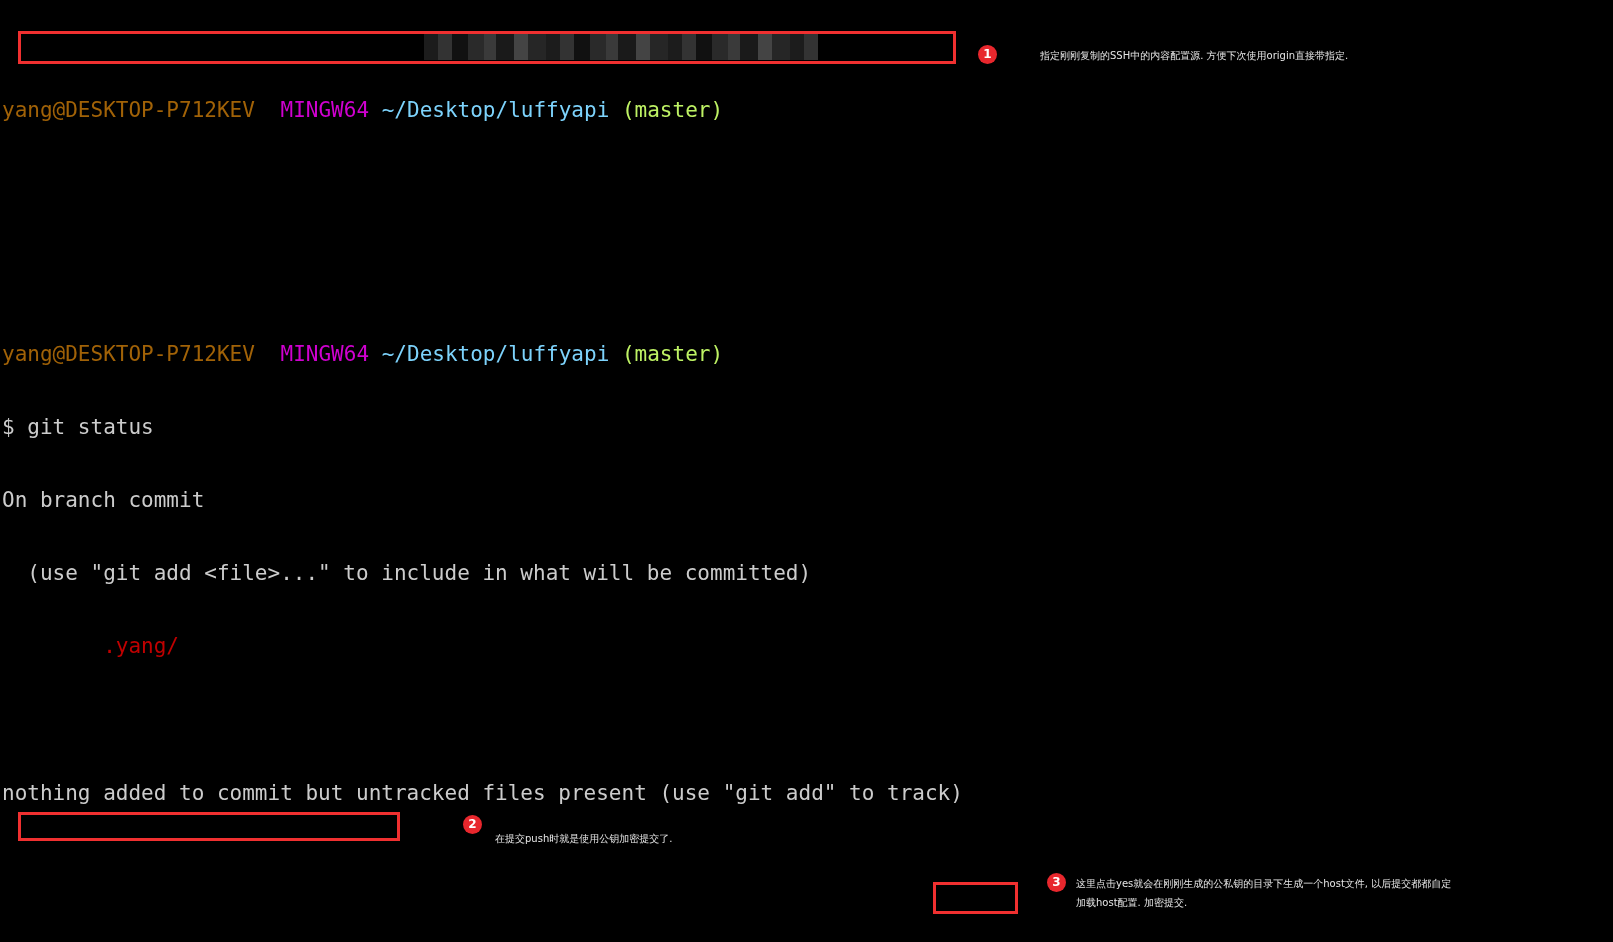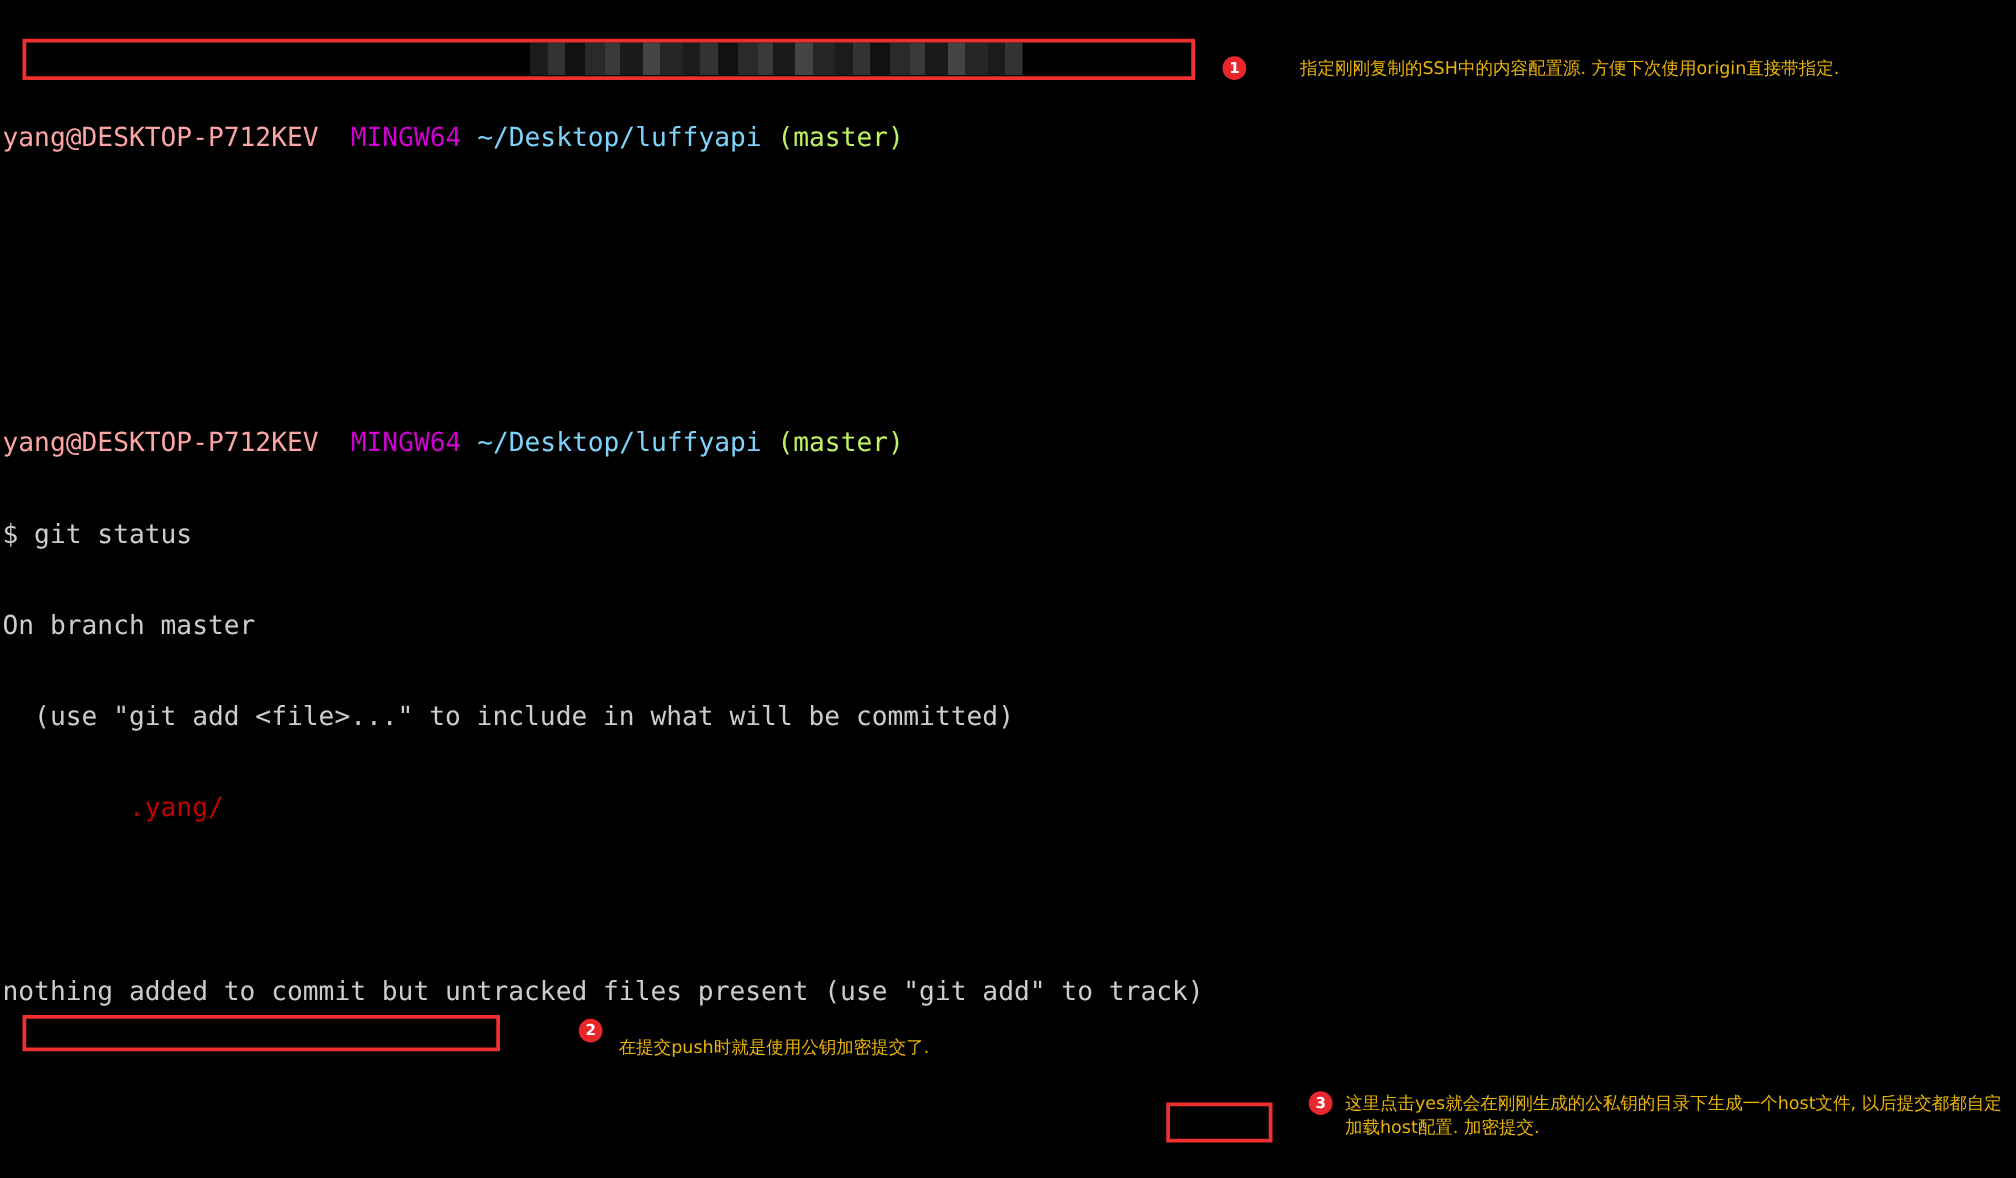--- a/index.html
+++ b/index.html
@@ -28,21 +28,21 @@
     white-space: pre;
     letter-spacing: 0px;
   }
 
   .tline {
     height: 24.4px;
     white-space: pre;
     padding-left: 2px;
   }
 
-  .c-green  { color: #fca5a5; }
+  .c-green  { color: #a16207; }
   .c-magenta{ color: #d000d0; padding-left: 13px; }
   .c-yellow { color: #7dd3fc; }
   .c-cyan   { color: #bef264; }
   .c-red    { color: #c00000; }
   .c-white  { color: #cccccc; }
 
   
   .hlbox {
     position: absolute;
     border: 3px solid #f03030;
@@ -63,23 +63,23 @@
         #3a3a3a 60px, #3a3a3a 72px,
         #1a1a1a 72px, #1a1a1a 90px,
         #444 90px, #444 104px,
         #262626 104px, #262626 122px);
     opacity: 1;
   }
 
   
   .annot {
     position: absolute;
-    color: #eab308;
+    color: #e5e5e5;
     font-family: "DejaVu Sans", "Liberation Sans", sans-serif;
-    font-size: 14px;
+    font-size: 10px;
     line-height: 19px;
     white-space: pre-line;
   }
   .badge {
     position: absolute;
     width: 19px;
     height: 19px;
     border-radius: 50%;
     background: #e8272d;
     color: #ffffff;
@@ -97,21 +97,21 @@
 
   
   <div class="tline"><span class="c-green">yang@DESKTOP-P712KEV</span> <span class="c-magenta">MINGW64</span> <span class="c-yellow">~/Desktop/luffyapi</span> <span class="c-cyan">(master)</span></div>
 
 
   <div class="tline"> </div>
 
   
   <div class="tline"><span class="c-green">yang@DESKTOP-P712KEV</span> <span class="c-magenta">MINGW64</span> <span class="c-yellow">~/Desktop/luffyapi</span> <span class="c-cyan">(master)</span></div>
   <div class="tline c-white">$ git status</div>
-  <div class="tline c-white">On branch master</div>
+  <div class="tline c-white">On branch commit</div>
   <div class="tline c-white">  (use "git add &lt;file&gt;..." to include in what will be committed)</div>
   <div class="tline c-red">        .yang/</div>
   <div class="tline"> </div>
   <div class="tline c-white">nothing added to commit but untracked files present (use "git add" to track)</div>
   
 
   
   
   
   

